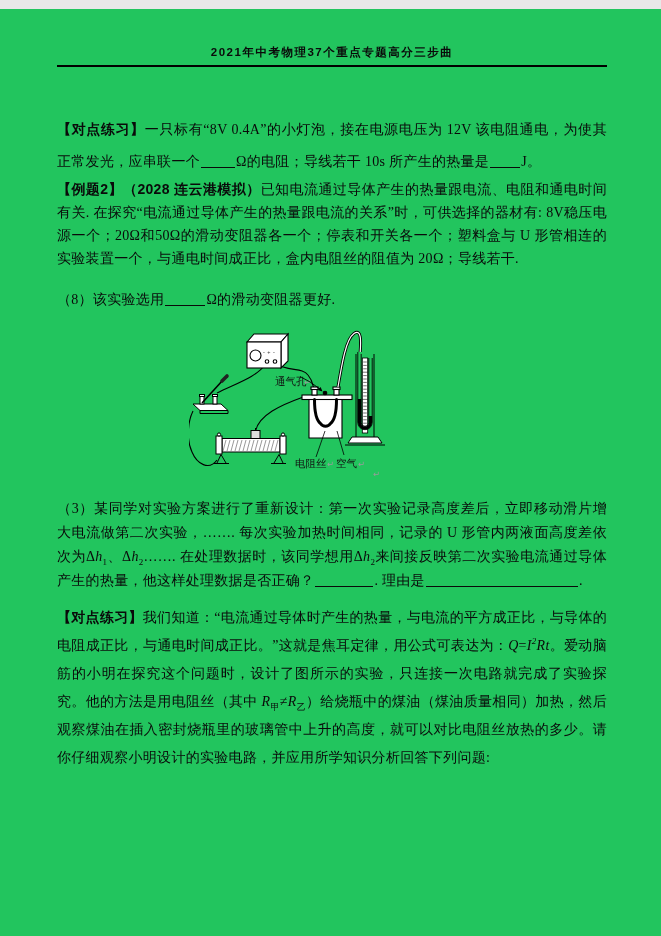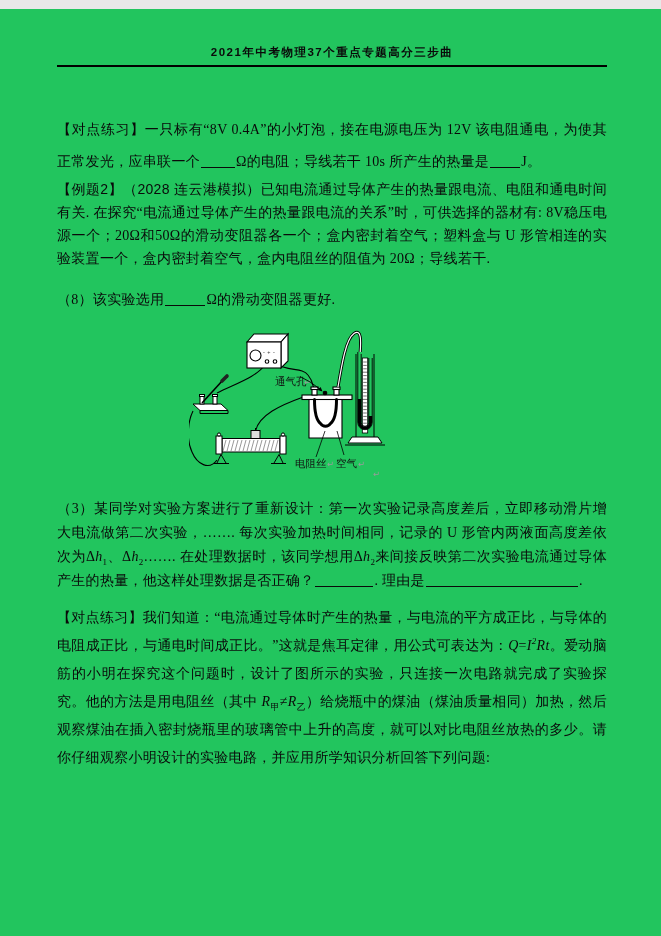--- a/index.html
+++ b/index.html
@@ -31,21 +31,21 @@
     font-size:14px;
     letter-spacing:.3px;
     text-align:justify;
   }
   .p1{margin:46px 0 0;line-height:32px;}
   .p2{margin:0;line-height:23px;}
   .p3{margin:17px 0 0;line-height:26px;}
   .p4{margin:11px 0 0;line-height:26px;}
   .p5{margin:8px 0 0;line-height:24px;}
   .p6{margin:10px 0 0;line-height:28px;}
-  .seg-b{font-weight:normal;font-family:"Liberation Sans", sans-serif;}
+  .seg-b{font-weight:bold;font-family:"Liberation Sans", sans-serif;}
   .seg-i{font-style:italic;}
   .para sub{font-size:9px;line-height:0;}
   .para sup{font-size:9px;line-height:0;}
   .blank{
     display:inline-block;
     height:.8em;
     border-bottom:1px solid #0a0a0a;
     margin:0 1px;
     vertical-align:-2px;
   }
@@ -56,21 +56,21 @@
 </style>
 </head>
 <body>
 
 <div class="page">
 
   <div class="doc-header">2021年中考物理37个重点专题高分三步曲</div>
   <hr class="header-rule">
 
   <div class="para p1"><span class="seg-b">【对点练习】</span><span>一只标有“8V 0.4A”的小灯泡，接在电源电压为 12V 该电阻通电，为使其正常发光，应串联一个</span><span class="blank" style="width: 34px;"></span><span>Ω的电阻；导线若干 10s 所产生的热量是</span><span class="blank" style="width: 30px;"></span><span>J。</span></div>
-  <div class="para p2"><span class="seg-b">【例题2】（2028 连云港模拟）</span><span>已知电流通过导体产生的热量跟电流、电阻和通电时间有关. 在探究“电流通过导体产生的热量跟电流的关系”时，可供选择的器材有: 8V稳压电源一个；20Ω和50Ω的滑动变阻器各一个；盒内密封着空气；塑料盒与 U 形管相连的实验装置一个，盒内密封着空气，盒内电阻丝的阻值为 20Ω；导线若干.</span></div>
+  <div class="para p2"><span class="seg-b">【例题2】（2028 连云港模拟）</span><span>已知电流通过导体产生的热量跟电流、电阻和通电时间有关. 在探究“电流通过导体产生的热量跟电流的关系”时，可供选择的器材有: 8V稳压电源一个；20Ω和50Ω的滑动变阻器各一个；停表和开关各一个；塑料盒与 U 形管相连的实验装置一个，与通电时间成正比，盒内电阻丝的阻值为 20Ω；导线若干.</span></div>
   <div class="para p3"><span>（8）该实验选用</span><span class="blank" style="width: 40px;"></span><span>Ω的滑动变阻器更好.</span></div>
 
   <div class="figure">
     <svg width="310" height="164" viewBox="0 0 310 164">
 
       <g fill="none" stroke="#000" stroke-width="1.1">
         <path d="M77,38.5 C68,52 48,58 28,68"></path>
         <path d="M4,86 C-1,96 -3,114 3,127 C8,139 20,146 28,135"></path>
         <path d="M66.5,106 C70,90 92,80 113,72.5"></path>
         <path d="M86,38.5 C100,47 113,42 119,50 C123.5,55.5 123.5,58.5 124.5,62.5"></path>

